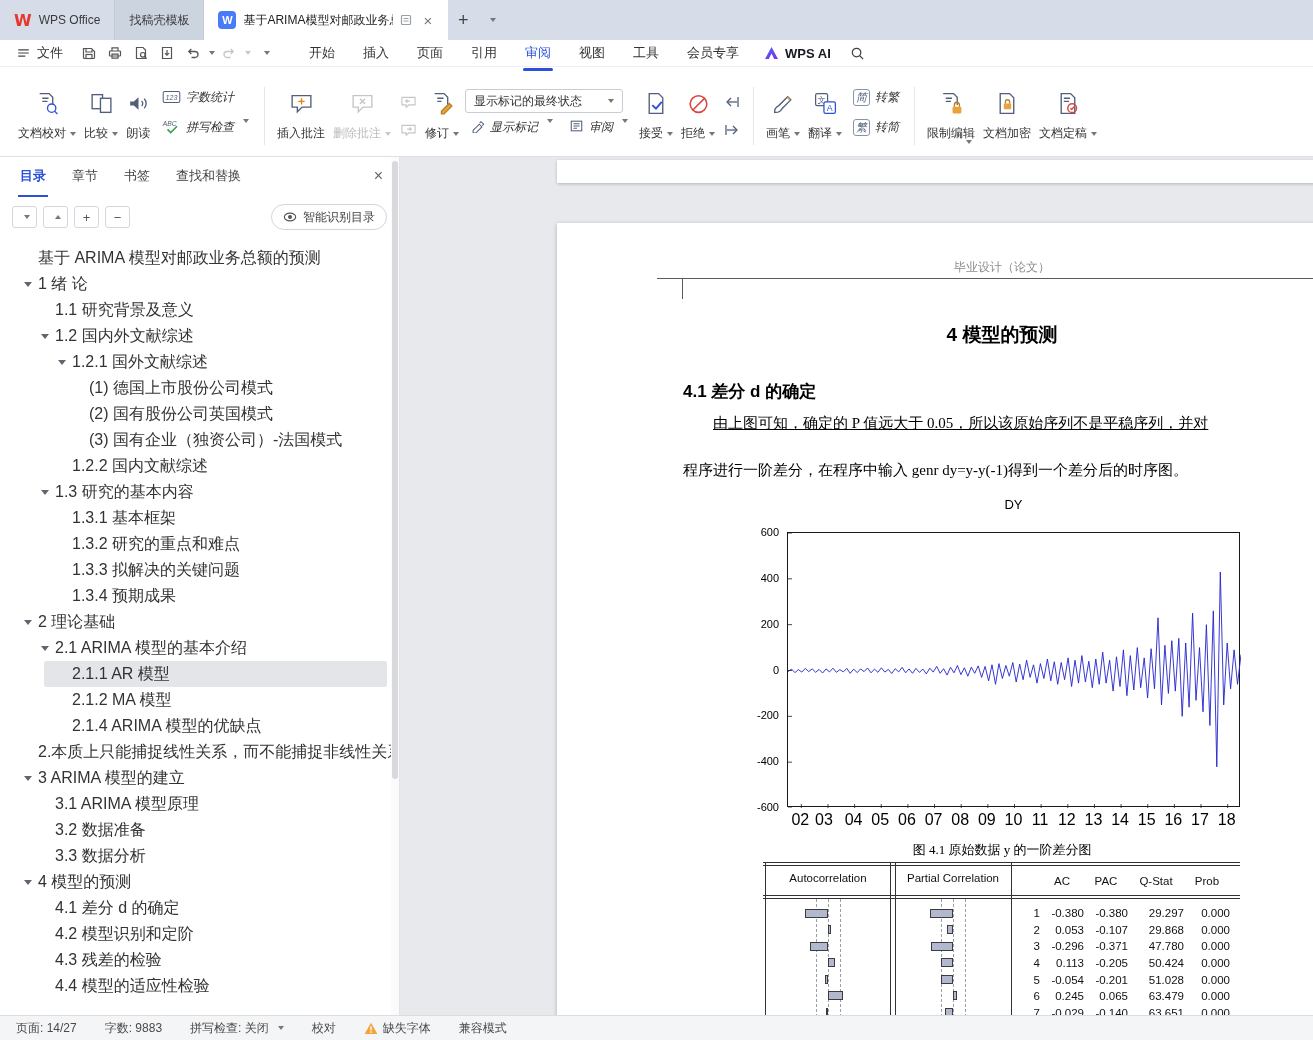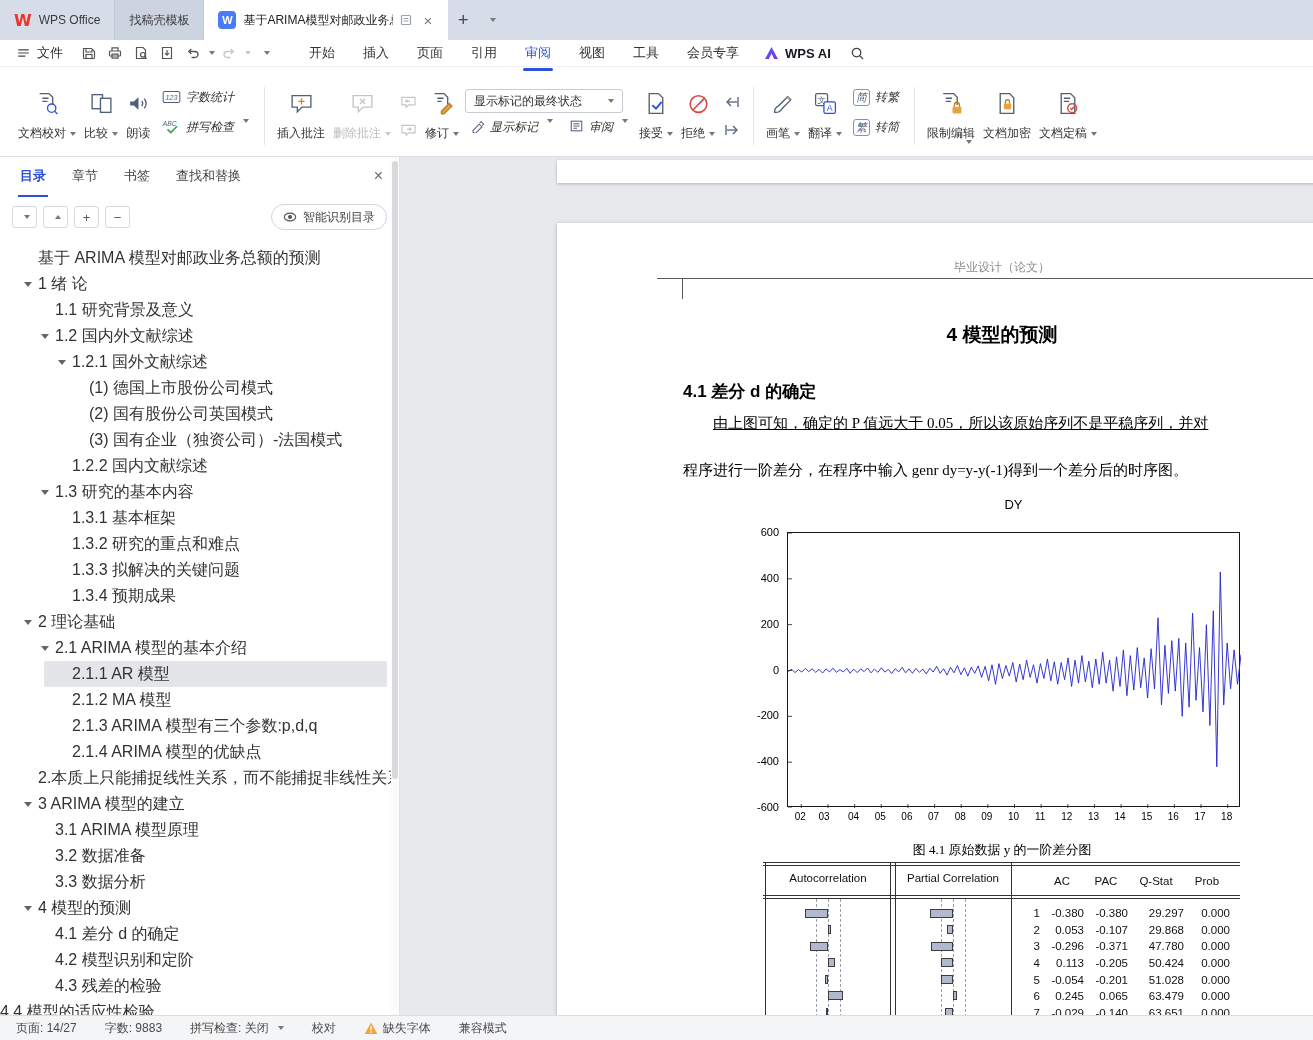--- a/index.html
+++ b/index.html
@@ -74,21 +74,21 @@
   .hdr-mark-v{position:absolute;top:55px;left:125px;height:21px;border-left:1px solid #5a5a5a;}
   .doc-title{position:absolute;top:99px;left:0;width:890px;text-align:center;font-size:19px;font-weight:bold;color:#000;}
   .doc-h2{position:absolute;top:157px;left:126px;font-size:17px;font-weight:bold;color:#000;}
   .para{position:absolute;font-size:15px;color:#000;white-space:nowrap;}
   .chartwrap{position:absolute;left:230px;top:274px;width:453px;}
   .chart-title{text-align:center;font-size:13px;color:#000;}
   .plot{position:relative;margin-top:20px;width:453px;height:275px;border:1px solid #1a1a1a;background:#fff;}
   .plot svg{display:block;}
   .ytick{position:absolute;left:-52px;width:44px;text-align:right;font-size:11px;color:#000;}
   .xticks{position:relative;height:16px;margin-top:4px;}
-  .xtick{position:absolute;width:20px;text-align:center;font-size:10px;color:#000;}
+  .xtick{position:absolute;width:20px;text-align:center;font-size:16px;color:#000;}
   .caption{position:absolute;top:618px;left:0;width:890px;text-align:center;font-size:13px;color:#000;}
   
   .ctable{position:absolute;top:639px;left:206px;width:477px;height:180px;font-size:11.5px;color:#111;}
   .dline{position:absolute;left:0;width:100%;height:4px;border-top:1px solid #333;border-bottom:1px solid #333;}
   .vline{position:absolute;top:0;bottom:0;width:1px;background:#333;}
   .g-head{position:absolute;top:10px;text-align:center;font-size:11.5px;color:#111;}
   .head-nums{position:absolute;left:249px;top:4px;height:29px;display:flex;align-items:center;}
   .head-nums span{display:inline-block;text-align:center;}
   .t-body{position:absolute;top:37px;left:0;right:0;bottom:0;padding-top:6px;}
   .dash{position:absolute;top:0;bottom:0;width:0;border-left:1px dashed #9aa0aa;}
@@ -501,32 +501,31 @@
       <div class="ol-item" style="padding-left: 72px;"><span class="lbl">1.2.2 国内文献综述</span></div>
       <div class="ol-item" style="padding-left: 55px;"><span class="ol-arrow" style="left: 41px;"></span><span class="lbl">1.3 研究的基本内容</span></div>
       <div class="ol-item" style="padding-left: 72px;"><span class="lbl">1.3.1 基本框架</span></div>
       <div class="ol-item" style="padding-left: 72px;"><span class="lbl">1.3.2 研究的重点和难点</span></div>
       <div class="ol-item" style="padding-left: 72px;"><span class="lbl">1.3.3 拟解决的关键问题</span></div>
       <div class="ol-item" style="padding-left: 72px;"><span class="lbl">1.3.4 预期成果</span></div>
       <div class="ol-item" style="padding-left: 38px;"><span class="ol-arrow" style="left: 24px;"></span><span class="lbl">2 理论基础</span></div>
       <div class="ol-item" style="padding-left: 55px;"><span class="ol-arrow" style="left: 41px;"></span><span class="lbl">2.1  ARIMA 模型的基本介绍</span></div>
       <div class="ol-item selected" style="padding-left: 72px;"><span class="lbl">2.1.1  AR 模型</span></div>
       <div class="ol-item" style="padding-left: 72px;"><span class="lbl">2.1.2  MA 模型</span></div>
-      <div class="ol-item" style="padding-left: 72px;"><span class="lbl">2.1.3 ARIMA 模型有三个参数:p,d,q</span></div>
       <div class="ol-item" style="padding-left: 72px;"><span class="lbl">2.1.4  ARIMA 模型的优缺点</span></div>
       <div class="ol-item" style="padding-left: 38px;"><span class="lbl">2.本质上只能捕捉线性关系，而不能捕捉非线性关系。</span></div>
       <div class="ol-item" style="padding-left: 38px;"><span class="ol-arrow" style="left: 24px;"></span><span class="lbl">3 ARIMA 模型的建立</span></div>
       <div class="ol-item" style="padding-left: 55px;"><span class="lbl">3.1 ARIMA 模型原理</span></div>
       <div class="ol-item" style="padding-left: 55px;"><span class="lbl">3.2 数据准备</span></div>
       <div class="ol-item" style="padding-left: 55px;"><span class="lbl">3.3 数据分析</span></div>
       <div class="ol-item" style="padding-left: 38px;"><span class="ol-arrow" style="left: 24px;"></span><span class="lbl">4 模型的预测</span></div>
       <div class="ol-item" style="padding-left: 55px;"><span class="lbl">4.1 差分 d 的确定</span></div>
       <div class="ol-item" style="padding-left: 55px;"><span class="lbl">4.2 模型识别和定阶</span></div>
       <div class="ol-item" style="padding-left: 55px;"><span class="lbl">4.3 残差的检验</span></div>
-      <div class="ol-item" style=""><span class="lbl">4.4 模型的适应性检验</span></div>
+      <div class="ol-item" style="padding-left: 55px;"><span class="lbl">4.4 模型的适应性检验</span></div>
     </div>
   <div class="sb-scroll">
       <div class="sb-thumb"></div>
     </div>
 </div>
 
 <div class="docarea">
   <div class="page-prev"></div>
   <div class="page">
     <div class="hdr-text serif">毕业设计（论文）</div>

